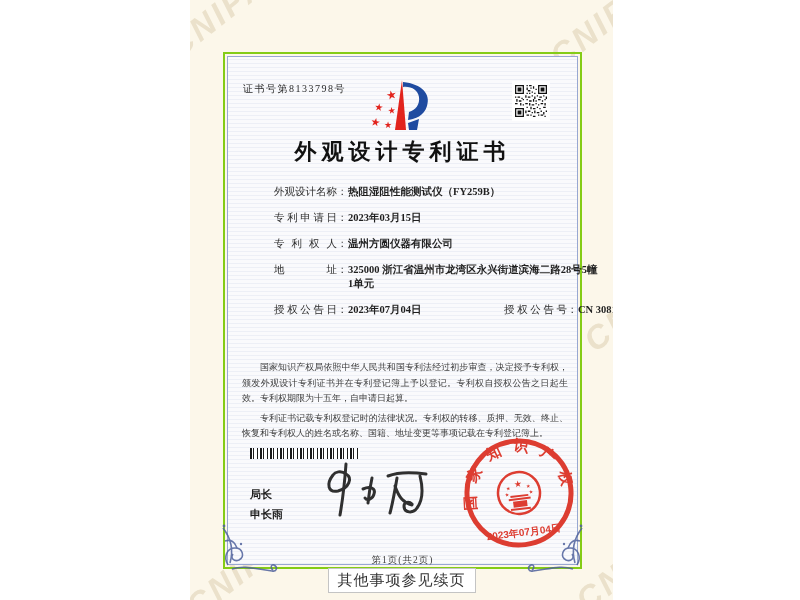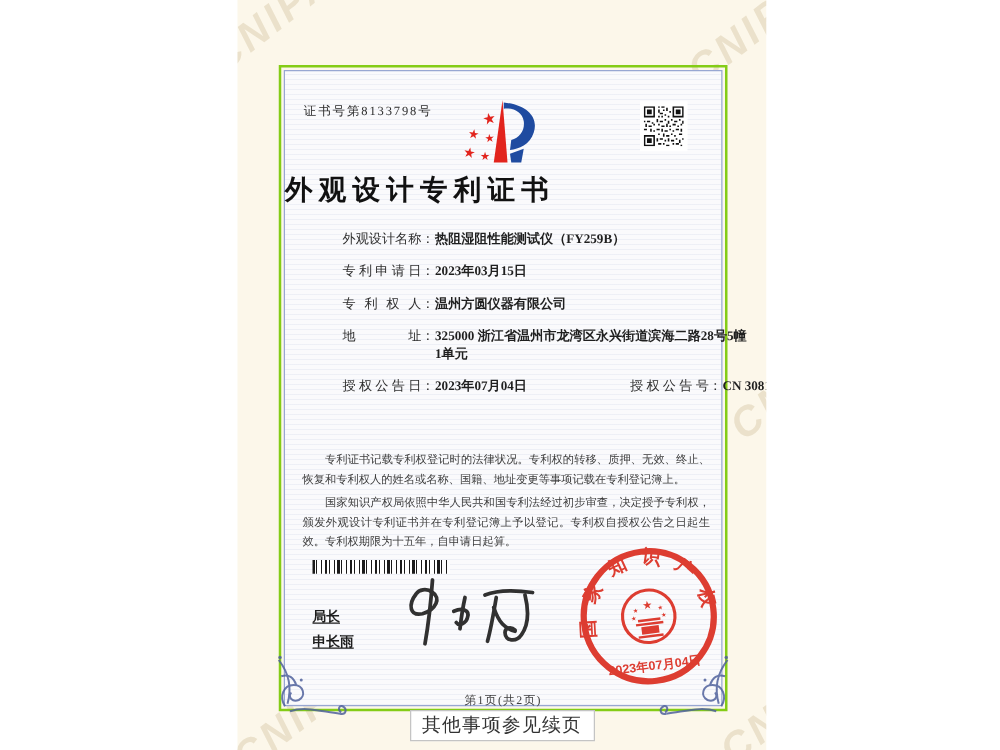--- a/index.html
+++ b/index.html
@@ -33,42 +33,42 @@
               border:1px solid #98a7d2;background-color:#fafafc;
               background-image:repeating-linear-gradient(0deg,rgba(125,145,195,0.10) 0px,rgba(125,145,195,0.10) 1px,rgba(0,0,0,0) 1px,rgba(0,0,0,0) 4px);}
 
   .cert-no{position:absolute;left:15px;top:25px;font-size:10px;letter-spacing:1.5px;color:#2b2b2b;}
 
   .logo{position:absolute;left:137px;top:21px;width:72px;height:56px;}
   .qr-box{position:absolute;left:284px;top:24px;width:38px;height:40px;background:#ffffff;
           display:flex;align-items:center;justify-content:center;}
   .qr-box svg{width:32px;height:32px;}
 
-  .title{position:absolute;left:0;top:80px;width:100%;
+  .title{position:absolute;left:0;top:80px;width:100%;text-align:center;
          font-size:22px;font-weight:bold;letter-spacing:5px;color:#111111;}
 
   .fields{position:absolute;left:14px;top:128px;width:326px;font-size:10.5px;color:#2e2e2e;}
   .f-row{margin-bottom:12px;line-height:14px;position:relative;white-space:nowrap;}
   .f-label{display:inline-block;width:63px;text-align:justify;text-align-last:justify;
            -moz-text-align-last:justify;vertical-align:top;margin-left:32px;}
   .f-colon{display:inline-block;width:11px;vertical-align:top;}
   .f-value{display:inline-block;font-weight:bold;color:#1f1f1f;vertical-align:top;
            white-space:normal;width:250px;}
   .f-row.pair .f-value{width:auto;}
   .pair2{position:absolute;left:230px;top:0;white-space:nowrap;}
 
   .paras{position:absolute;left:14px;top:303px;width:326px;font-size:9px;
          line-height:15.5px;color:#3c3c3c;text-align:justify;}
   .paras p{margin:0 0 4px 0;text-indent:2em;}
 
   .barcode{position:absolute;left:22px;top:391px;width:110px;height:11px;
            background:repeating-linear-gradient(90deg,#1a1a1a 0 2px,#ffffff 2px 3px,#1a1a1a 3px 4px,#ffffff 4px 7px,#1a1a1a 7px 8px,#ffffff 8px 10px);}
 
   .signer{position:absolute;left:22px;top:427px;font-family:"Liberation Sans","DejaVu Sans",sans-serif;
-          font-size:11px;font-weight:bold;color:#1d1d1d;line-height:20px;text-decoration:underline;}
+          font-size:11px;font-weight:bold;color:#1d1d1d;line-height:20px;}
   .sig{position:absolute;left:88px;top:403px;width:122px;height:60px;}
 
   .seal{position:absolute;left:235px;top:380px;width:112px;height:112px;opacity:0.95;}
 
   .page-ind{position:absolute;left:0;top:497px;width:100%;text-align:center;
             font-size:9.5px;color:#3f3f3f;letter-spacing:1px;}
 
   .flourish{position:absolute;width:62px;height:56px;}
   .flourish.fl-l{left:-10px;top:462px;}
   .flourish.fl-r{right:-10px;top:462px;transform:scaleX(-1);}
@@ -133,22 +133,22 @@
           <div class="f-row">
             <span class="f-label">地址</span><span class="f-colon">：</span><span class="f-value">325000 浙江省温州市龙湾区永兴街道滨海二路28号5幢1单元</span>
           </div>
           <div class="f-row pair">
             <span class="f-label">授权公告日</span><span class="f-colon">：</span><span class="f-value">2023年07月04日</span>
             <span class="pair2"><span class="f-label">授权公告号</span><span class="f-colon">：</span><span class="f-value">CN 308110986 S</span></span>
           </div>
         </div>
 
         <div class="paras">
+          <p>国家知识产权局依照中华人民共和国专利法经过初步审查，决定授予专利权，颁发外观设计专利证书并在专利登记簿上予以登记。专利权自授权公告之日起生效。专利权期限为十五年，自申请日起算。</p>
           <p>专利证书记载专利权登记时的法律状况。专利权的转移、质押、无效、终止、恢复和专利权人的姓名或名称、国籍、地址变更等事项记载在专利登记簿上。</p>
-          <p>国家知识产权局依照中华人民共和国专利法经过初步审查，决定授予专利权，颁发外观设计专利证书并在专利登记簿上予以登记。专利权自授权公告之日起生效。专利权期限为十五年，自申请日起算。</p>
         </div>
 
         <div class="barcode"></div>
 
         <div class="signer">
           <div>局长</div>
           <div>申长雨</div>
         </div>
 
         <svg class="sig" viewBox="0 0 122 60">

